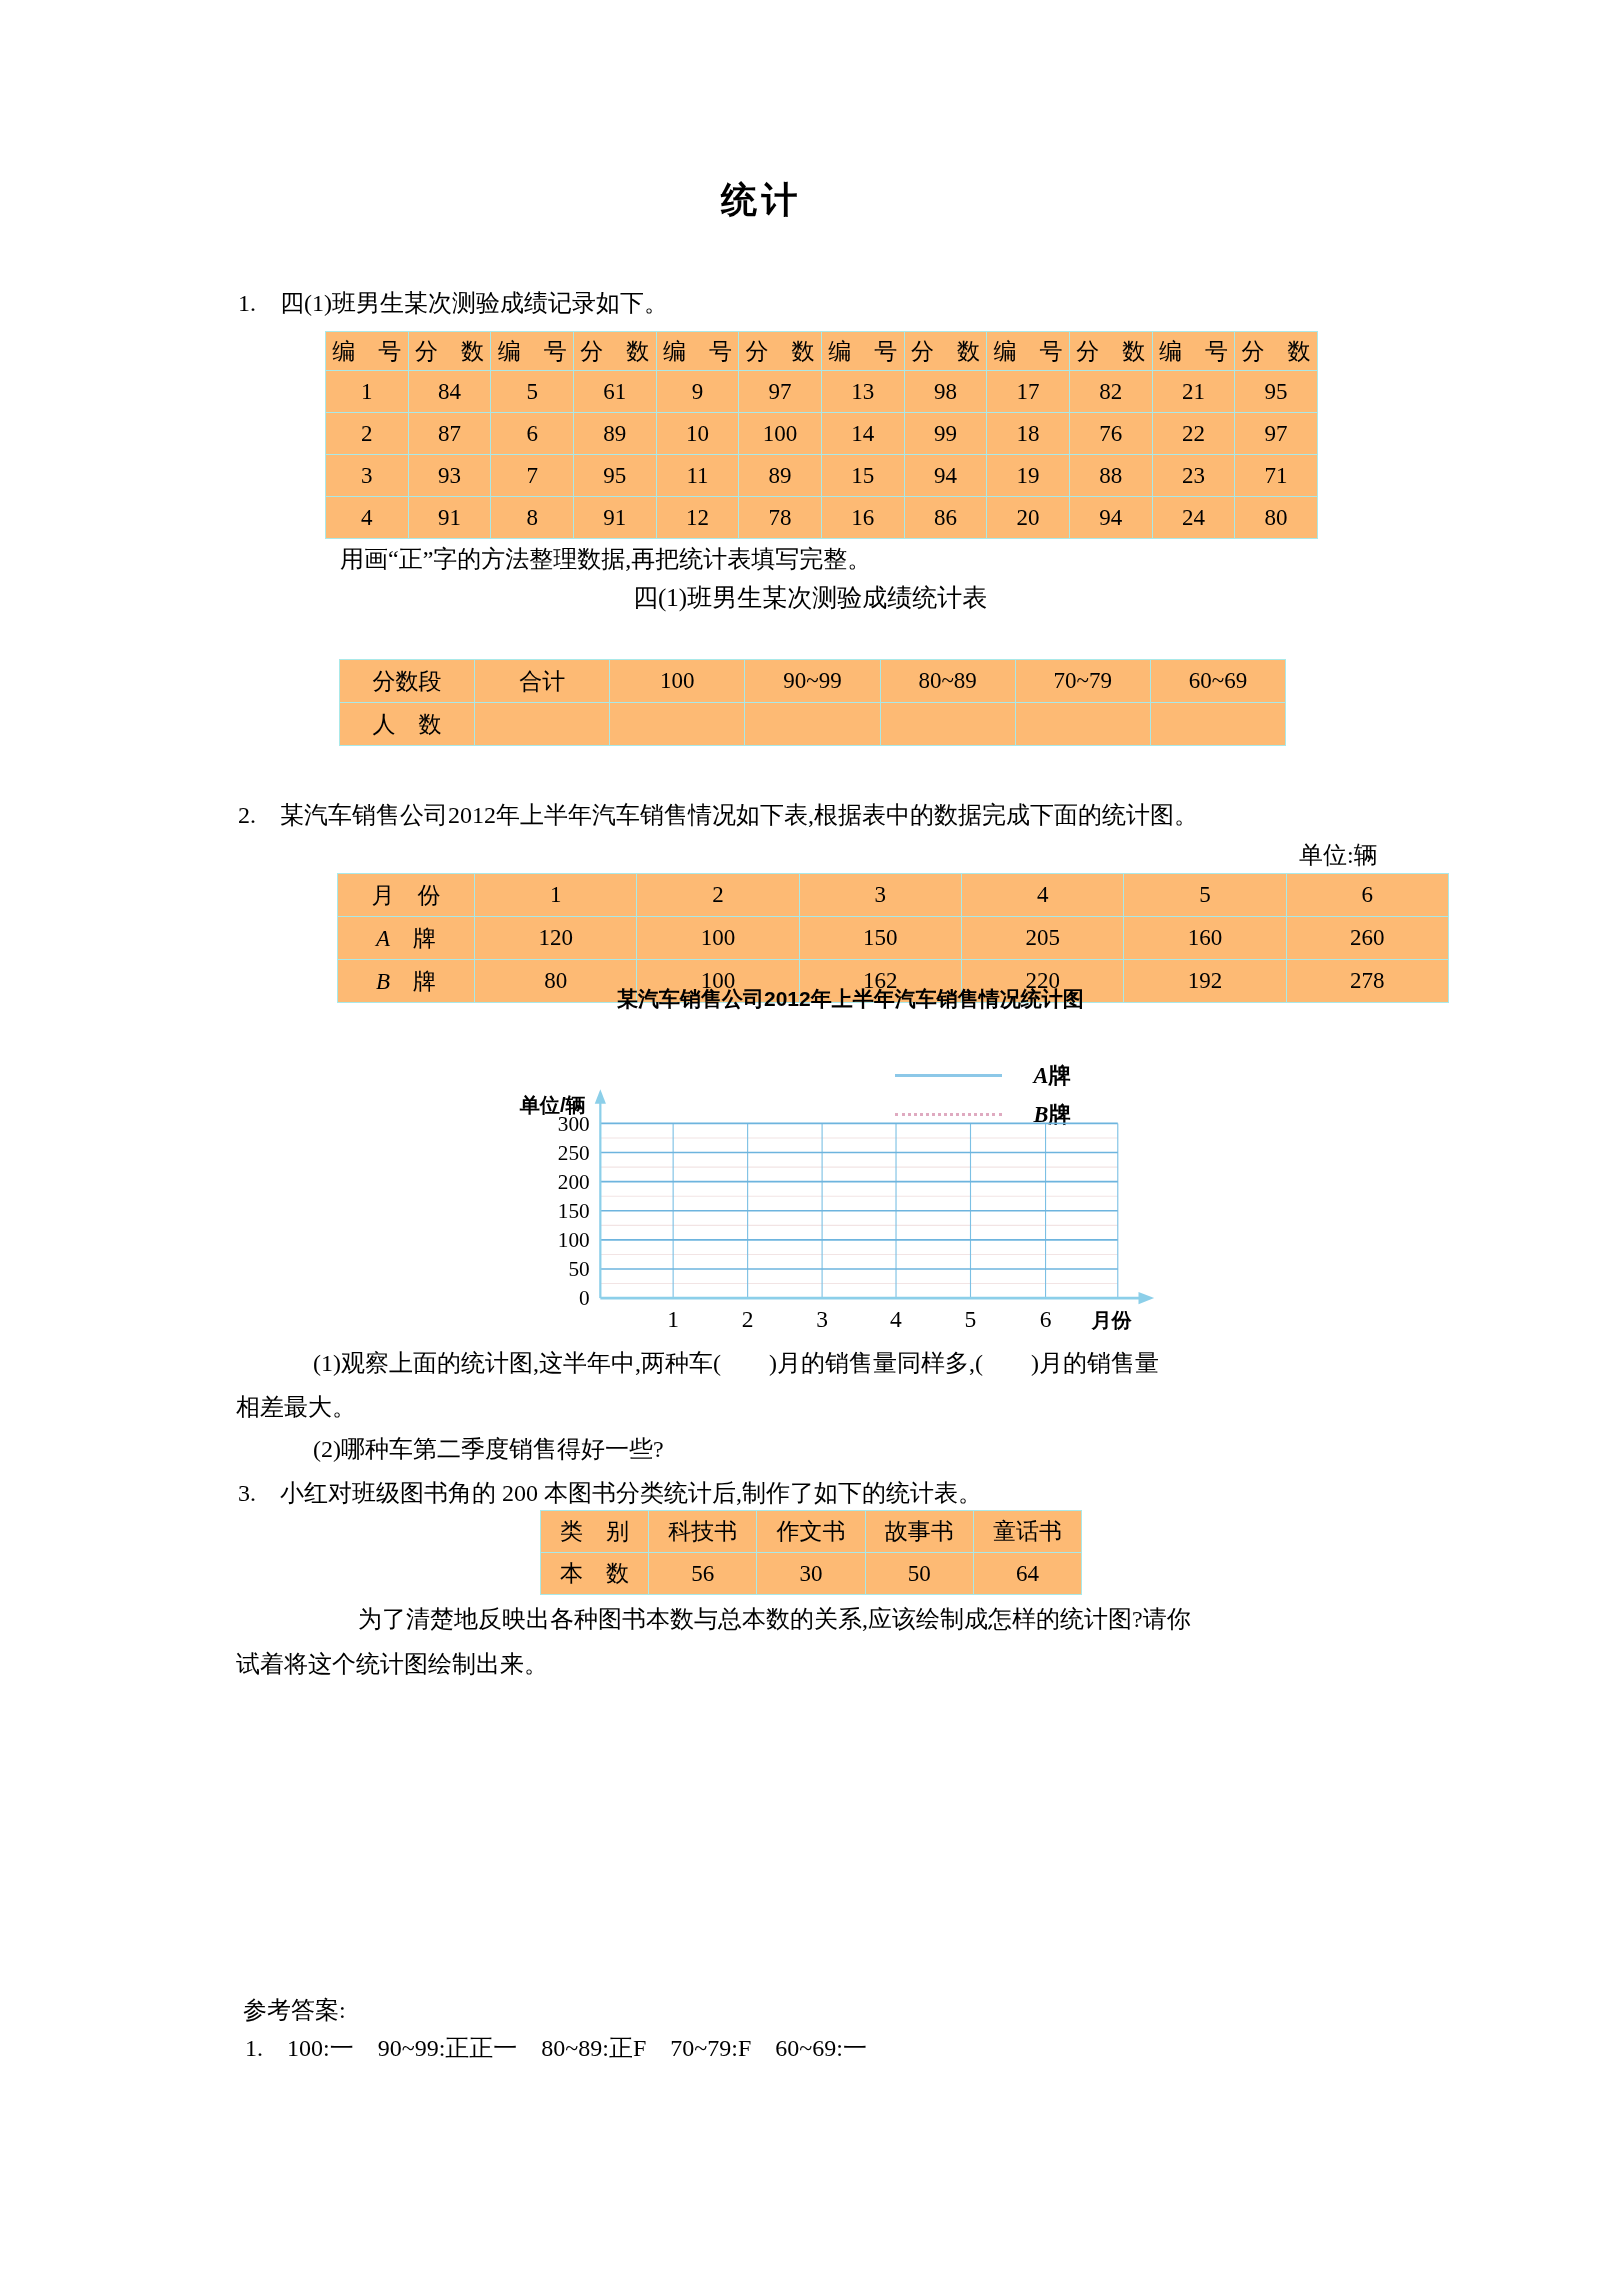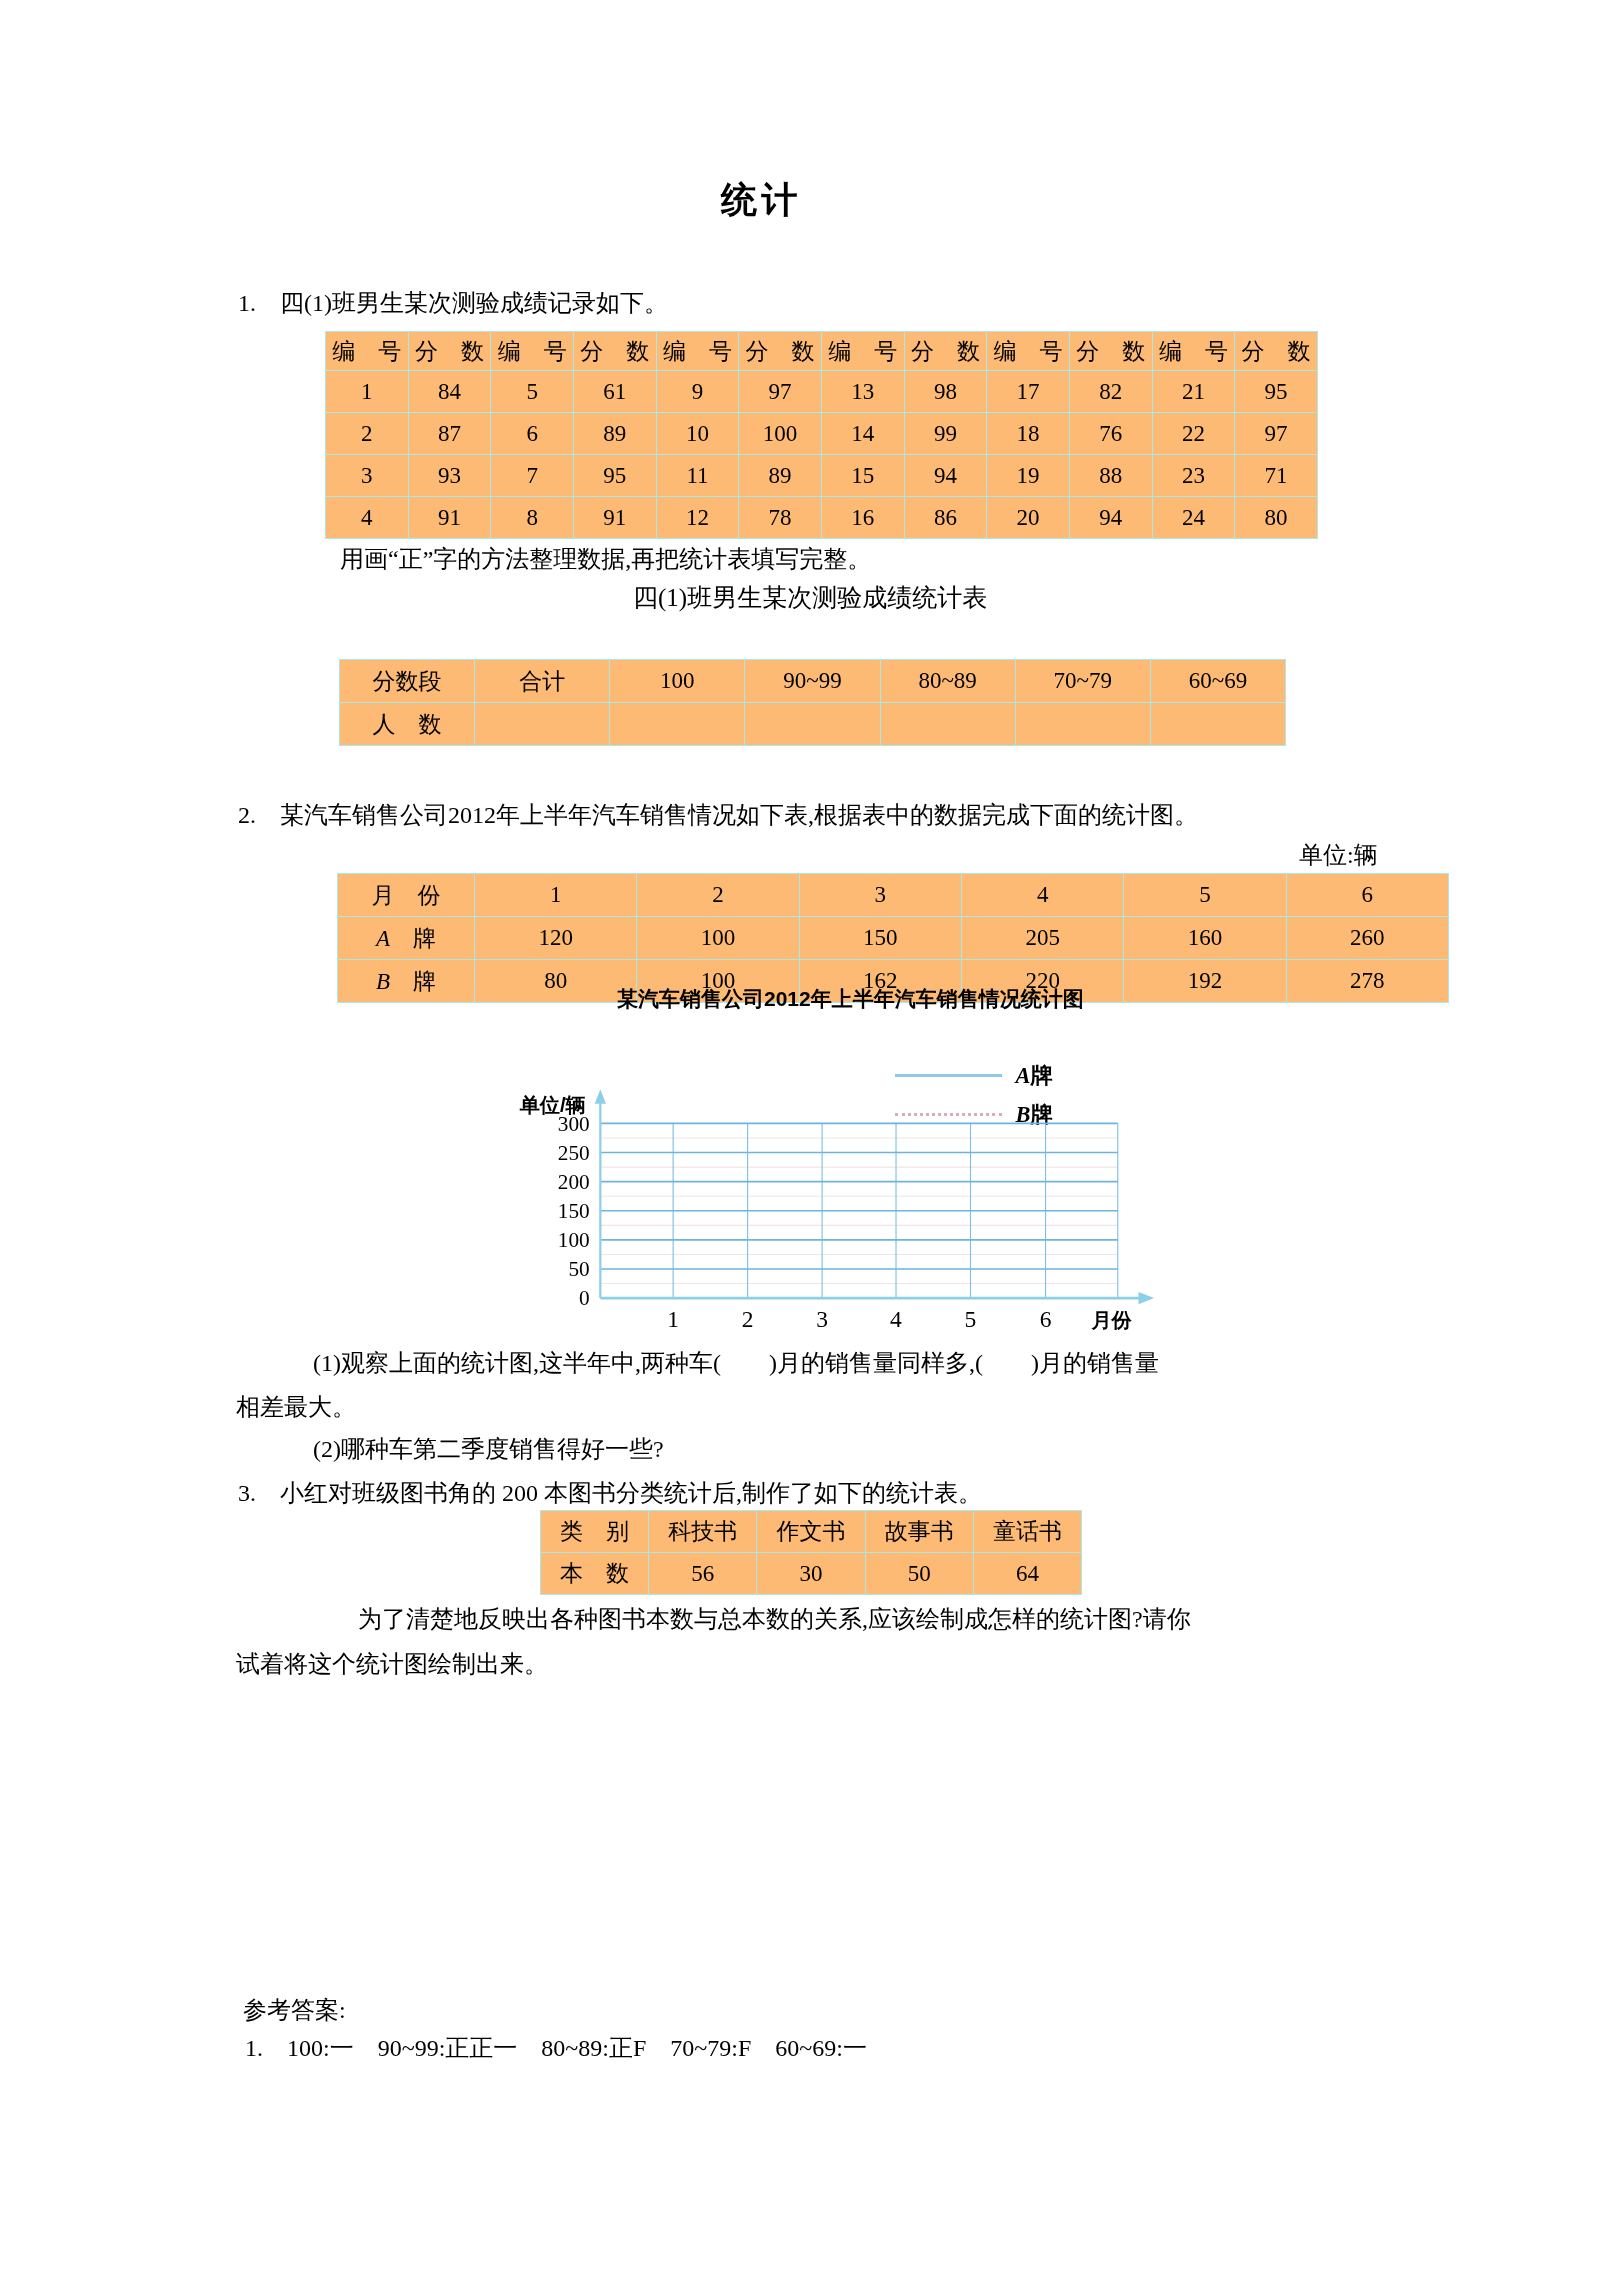--- a/index.html
+++ b/index.html
@@ -23,21 +23,21 @@
   .score-table tr.head{height:39px;}
   .stats-table{left:339px;top:659px;width:947px;}
   .stats-table tr{height:43px;}
   .sales-table{left:337px;top:873px;width:1112px;}
   .sales-table tr{height:43px;}
   .book-table{left:540px;top:1510px;width:542px;}
   .book-table tr{height:42px;}
   .italic-letter{font-style:italic;}
 
   .chart-title{left:617px;top:985px;font-size:21px;}
-  .legend-row{display:flex;align-items:center;}
+  .legend-row{display:flex;align-items:center;gap:18px;}
   .legend-a{left:895px;top:1060px;}
   .legend-b{left:895px;top:1099px;}
   .legend-line-a{width:107px;height:2.8px;background:#8cc8e8;margin-right:13.5px;}
   .legend-line-b{width:107px;height:0;border-top:3.9px dotted #dfaac0;margin-right:13.5px;}
   .legend-label{font-size:22.4px;}
   .legend-label .word{font-family:"Liberation Sans","DejaVu Sans",sans-serif;font-weight:bold;}
   .legend-label .letter{font-style:italic;font-weight:bold;}
 
   .chart-svg{position:absolute;left:505px;top:1087px;}
   .tick-y{font-family:"Liberation Serif","DejaVu Serif",serif;font-size:38px;}

